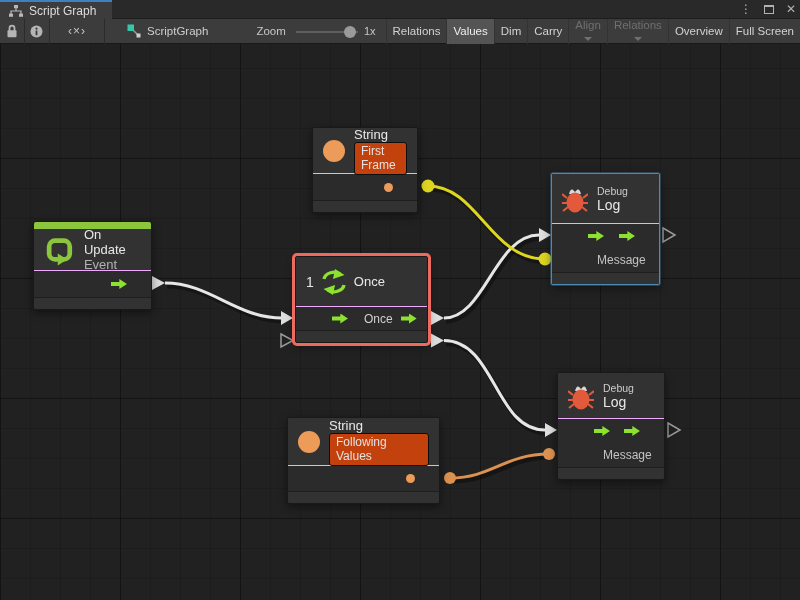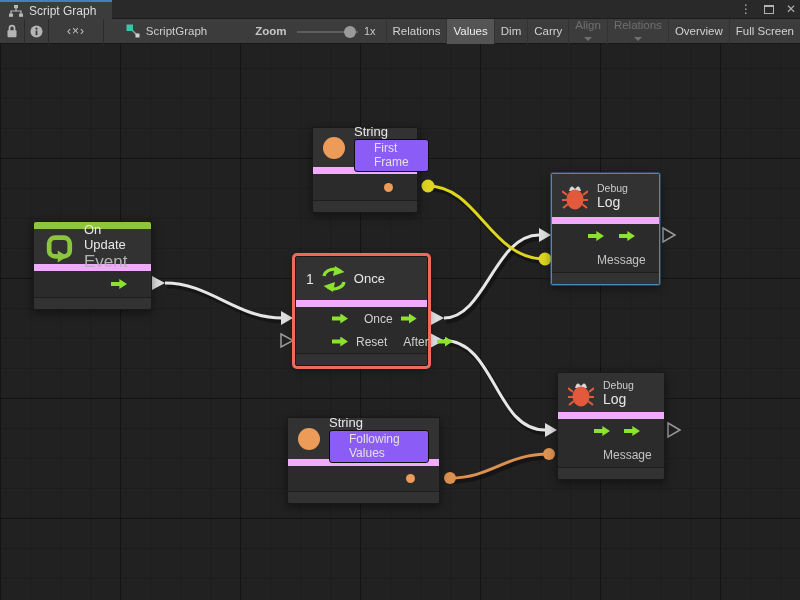--- a/index.html
+++ b/index.html
@@ -20,21 +20,21 @@
 
   
   .toolbar { position:absolute; left:0; top:19px; width:800px; height:25px;
              background:#3c3c3c; border-bottom:1px solid #181818;
              display:flex; align-items:center; font-size:11.5px; color:#cccccc;
              white-space:nowrap; }
   .tb-icon-btn { height:25px; display:flex; align-items:center; justify-content:center;
                  border-right:1px solid #2b2b2b; }
   .tb-code { width:62px; color:#c4c4c4; font-size:12px; letter-spacing:1px; }
   .graph-ref { display:flex; align-items:center; gap:6px; margin-left:22px; color:#cfcfcf; }
-  .zoom-label { margin-left:48px; color:#c6c6c6;font-weight:bold; }
+  .zoom-label { margin-left:48px; color:#c6c6c6; }
   .slider { position:relative; width:70px; height:25px; margin-left:10px; }
   .slider .track { position:absolute; left:0; right:0; top:12px; height:2px; background:#5e5e5e; }
   .slider .handle { position:absolute; right:2px; top:7px; width:12px; height:12px;
                     border-radius:50%; background:#9a9a9a; }
   .zoom-val { margin-left:6px; color:#c6c6c6; font-size:11px; }
   .tb-buttons { display:flex; align-items:stretch; height:25px; margin-left:10px; }
   .tb-txt { display:flex; align-items:center; gap:4px; padding:0 6px;
             border-left:1px solid #333333; color:#d2d2d2; }
   .tb-txt.active { background:#545454; color:#efefef; }
   .tb-txt.disabled { color:#6f6f6f;flex-direction:column; }
@@ -51,34 +51,34 @@
               linear-gradient(90deg, rgba(0,0,0,.12) 1px, transparent 1px),
               linear-gradient(180deg, rgba(0,0,0,.12) 1px, transparent 1px);
             background-size:120px 120px,120px 120px,30px 30px,30px 30px;
             background-position:0 0,0 -6px,0 0,0 -6px; }
   .wires { position:absolute; left:0; top:0; width:800px; height:556px; }
 
   
   .node { position:absolute; background:#2b2b2b; border:1px solid #191919; border-radius:2px;
           box-shadow:0 3px 8px rgba(0,0,0,.45); color:#e4e4e4; }
   .node-header { background:#323232; display:flex; align-items:center; gap:9px;
-                 padding:0 10px; border-bottom:7px solid #f0abfc; }
+                 padding:0 10px; border-bottom:1px solid #f0abfc; }
   .node-body { background:#2b2b2b; }
   .node-footer { height:12px; background:#323232; border-top:1px solid #1e1e1e; border-radius:0 0 2px 2px; }
   .p-row { display:flex; align-items:center; padding:0 24px;margin-left:12px; }
   .title-13 { font-size:13px; color:#e8e8e8; }
-  .sub-11 { font-size:17px; color:#b2b2b2; }
+  .sub-11 { font-size:13px; color:#b2b2b2; }
   .kind-10 { font-size:10.5px; color:#cccccc; }
   .title-14 { font-size:14px; color:#e8e8e8; }
   .port-label { font-size:12px; color:#cfcfcf; }
   .msg-label { font-size:12px; color:#c3c3c3; }
 
   .orb { width:22px; height:22px; border-radius:50%; background:#ec9b58; flex:none; }
-  .str-field { background:#8b5cf6; border:1px solid #0e0e0e; border-radius:3px;
-               padding:1px 19px 2px; font-size:12px; color:#e2e2e2; display:inline-block; }
+  .str-field { background:#c2410c; border:1px solid #0e0e0e; border-radius:3px;
+               padding:1px 6px 2px; font-size:12px; color:#e2e2e2; display:inline-block; }
   .flow-arrow { display:inline-block; width:16px; height:10px; background:#8ce22e; flex:none;
                 clip-path:polygon(0 31%,52% 31%,52% 0,100% 50%,52% 100%,52% 69%,0 69%); }
   .val-dot-orange { width:9px; height:9px; border-radius:50%; background:#ec9b58; }
   .val-dot-gray { width:9px; height:9px; border-radius:50%; background:#8f8f8f; }
   .spacer { flex:1; }
 
   #node-on-update { left:33px; top:177px; width:119px; }
   .event-strip { height:7px; background:#8cc63c; border-radius:2px 2px 0 0; }
   #node-on-update .node-header { height:42px; }
   #node-on-update .node-body { height:26px; }
@@ -294,27 +294,20 @@
       </svg>
       <span class="title-13">Once</span>
     </div>
     <div class="node-body">
       <div class="p-row" style="gap:8px">
         <span class="flow-arrow"></span>
         <span class="spacer"></span>
         <span class="port-label">Once</span>
         <span class="flow-arrow"></span>
       </div>
-      <div class="p-row" style="gap:8px">
-        <span class="flow-arrow"></span>
-        <span class="port-label">Reset</span>
-        <span class="spacer"></span>
-        <span class="port-label">After</span>
-        <span class="flow-arrow"></span>
-      </div>
     </div>
     <div class="node-footer"></div>
   </div>
 
   <div class="node" id="node-string-bottom">
     <div class="node-header">
       <span class="orb"></span>
       <div>
         <div class="title-13">String</div>
         <span class="str-field">Following Values</span>

